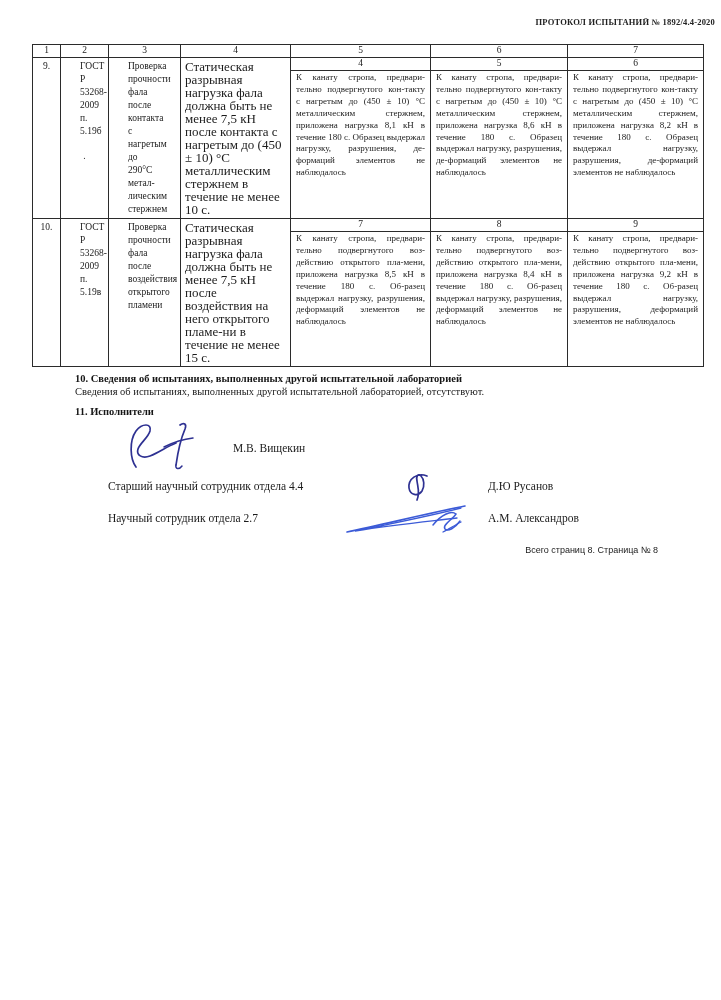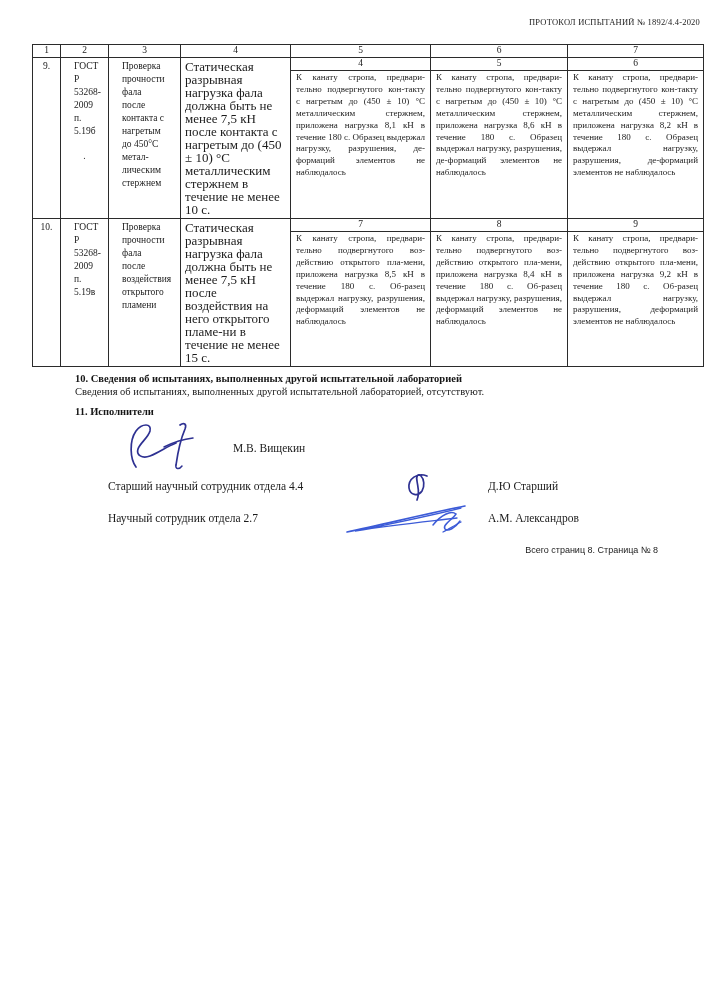--- a/index.html
+++ b/index.html
@@ -1,21 +1,21 @@
 <!DOCTYPE html>
 <html><head>
 <meta charset="utf-8">
 <style>
   * { margin:0; padding:0; box-sizing:border-box; }
   html,body { width:721px; height:1000px; background:#ffffff; }
   body { font-family:"Liberation Serif", serif; color:#1b1b1b; position:relative; }
 
   .doc-header {
-    position:absolute; top:17px; right:21px;
-    font-size:8.5px; font-weight:normal; letter-spacing:0.2px;
+    position:absolute; top:17px; right:6px;
+    font-size:8.5px; font-weight:bold; letter-spacing:0.2px;
     color:#222;
   }
 
   table.results-table {
     margin:44px 0 0 32px;
     border-collapse:collapse;
     border:1.6px solid #2b2b2b;
     table-layout:fixed;
     width:671px;
   }
@@ -24,21 +24,21 @@
     vertical-align:top;
     overflow:hidden;
   }
   td.colnum, td.subnum {
     height:13px; text-align:center; vertical-align:middle;
     font-size:9.5px; line-height:11px; padding:0;
   }
   td.colnum { border-bottom-width:1.4px; }
   td.subnum { border-bottom-width:1.4px; }
   td.c1 { text-align:center; font-size:9.5px; padding:2px 1px; line-height:13px; }
-  td.c2, td.c3 { font-size:9.5px; line-height:13px; padding:2px 13px; }
+  td.c2, td.c3 { font-size:9.5px; line-height:13px; padding:2px 19px; }
   td.c4 { font-size:13px; line-height:13px; padding:2px 4px; }
   .stray-dot { text-align:center; margin-top:12px; font-size:9.5px; }
   td.result {
     font-size:9px; line-height:11.9px; padding:1px 5px 14px 5px;
     text-align:justify; text-justify:inter-word;
   }
 
   .sec-heading { margin:6px 0 0 75px; font-size:10.5px; font-weight:bold; color:#161616; }
   .sec-body    { margin:2px 0 0 75px; font-size:10.5px; }
   .sec-heading.s11 { margin-top:9px; }
@@ -88,21 +88,21 @@
         <td class="colnum">6</td>
         <td class="colnum">7</td>
       </tr>
 
       <tr>
         <td class="c1" rowspan="2">9.</td>
         <td class="c2" rowspan="2">
           <div>ГОСТ Р 53268-2009 п. 5.19б</div>
           <div class="stray-dot">.</div>
         </td>
-        <td class="c3" rowspan="2">Проверка прочности фала после контакта с нагретым до 450°С метал-лическим стержнем</td>
+        <td class="c3" rowspan="2">Проверка прочности фала после контакта с нагретым до 290°С метал-лическим стержнем</td>
         <td class="c4" rowspan="2">Статическая разрывная нагрузка фала должна быть не менее 7,5 кН после контакта с нагретым до (450 ± 10) °С металлическим стержнем в течение не менее 10 с.</td>
         <td class="subnum">4</td>
         <td class="subnum">5</td>
         <td class="subnum">6</td>
       </tr>
       <tr>
         <td class="result">К канату стропа, предвари-тельно подвергнутого кон-такту с нагретым до (450 ± 10) °С металлическим стержнем, приложена нагрузка 8,1 кН в течение 180 с. Образец выдержал нагрузку, разрушения, де-формаций элементов не наблюдалось</td>
         <td class="result">К канату стропа, предвари-тельно подвергнутого кон-такту с нагретым до (450 ± 10) °С металлическим стержнем, приложена нагрузка 8,6 кН в течение 180 с. Образец выдержал нагрузку, разрушения, де-формаций элементов не наблюдалось</td>
         <td class="result">К канату стропа, предвари-тельно подвергнутого кон-такту с нагретым до (450 ± 10) °С металлическим стержнем, приложена нагрузка 8,2 кН в течение 180 с. Образец выдержал нагрузку, разрушения, де-формаций элементов не наблюдалось</td>
       </tr>
@@ -146,21 +146,21 @@
 
     <div class="signer-row r2">
       <div class="signer-title">
         <div>Старший научный сотрудник отдела 4.4</div>
       </div>
       <div class="sig-area">
         <svg class="sig2" width="34" height="30" viewBox="0 0 34 30">
           <path d="M24,5 C14,1 5,8 6,17 C7,24 15,26 19,20 C22,15 21,8 18,5 C15,2 13,5 14,10 C15,17 17,22 14,29" fill="none" stroke-width="1.7" stroke-linecap="round" stroke="#2e3192"></path>
         </svg>
       </div>
-      <div class="signer-name">Д.Ю Старший</div>
+      <div class="signer-name">Д.Ю Русанов</div>
     </div>
 
     <div class="signer-row r3">
       <div class="signer-title">
         <div>Научный сотрудник отдела 2.7</div>
       </div>
       <div class="sig-area">
         <svg class="sig3" width="124" height="36" viewBox="0 0 124 36">
           <path d="M2,31 C36,24 84,12 120,5" fill="none" stroke-width="1.6" stroke-linecap="round" stroke="#3c5bd7"></path>
           <path d="M116,7 C80,16 40,24 10,30 C54,23 88,20 112,17" fill="none" stroke-width="1.3" stroke-linecap="round" stroke="#3c5bd7"></path>

